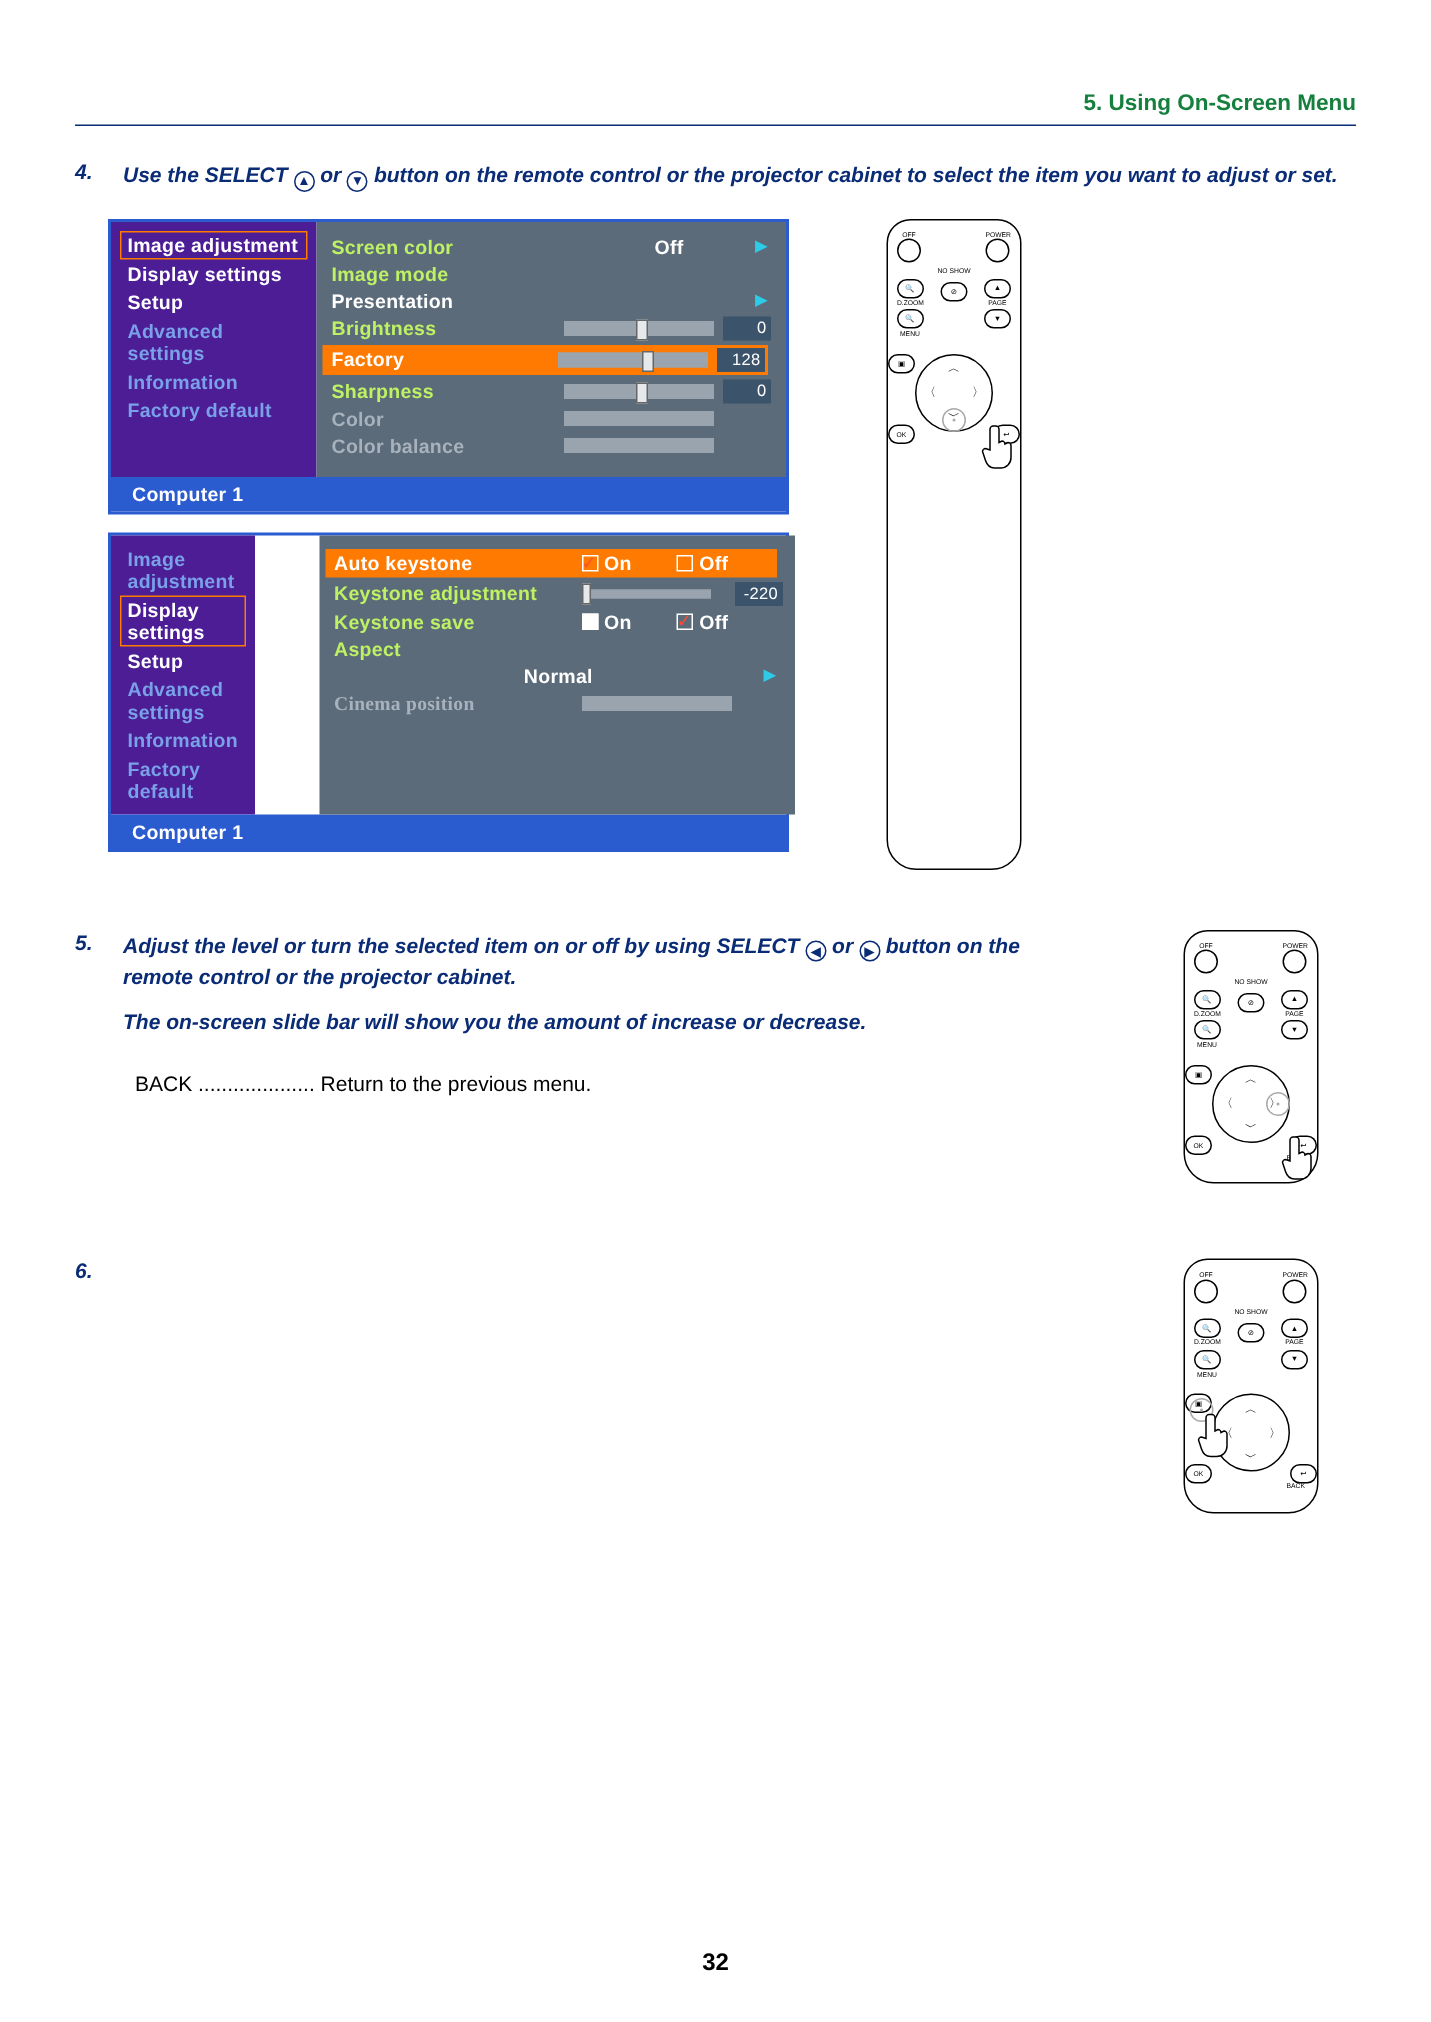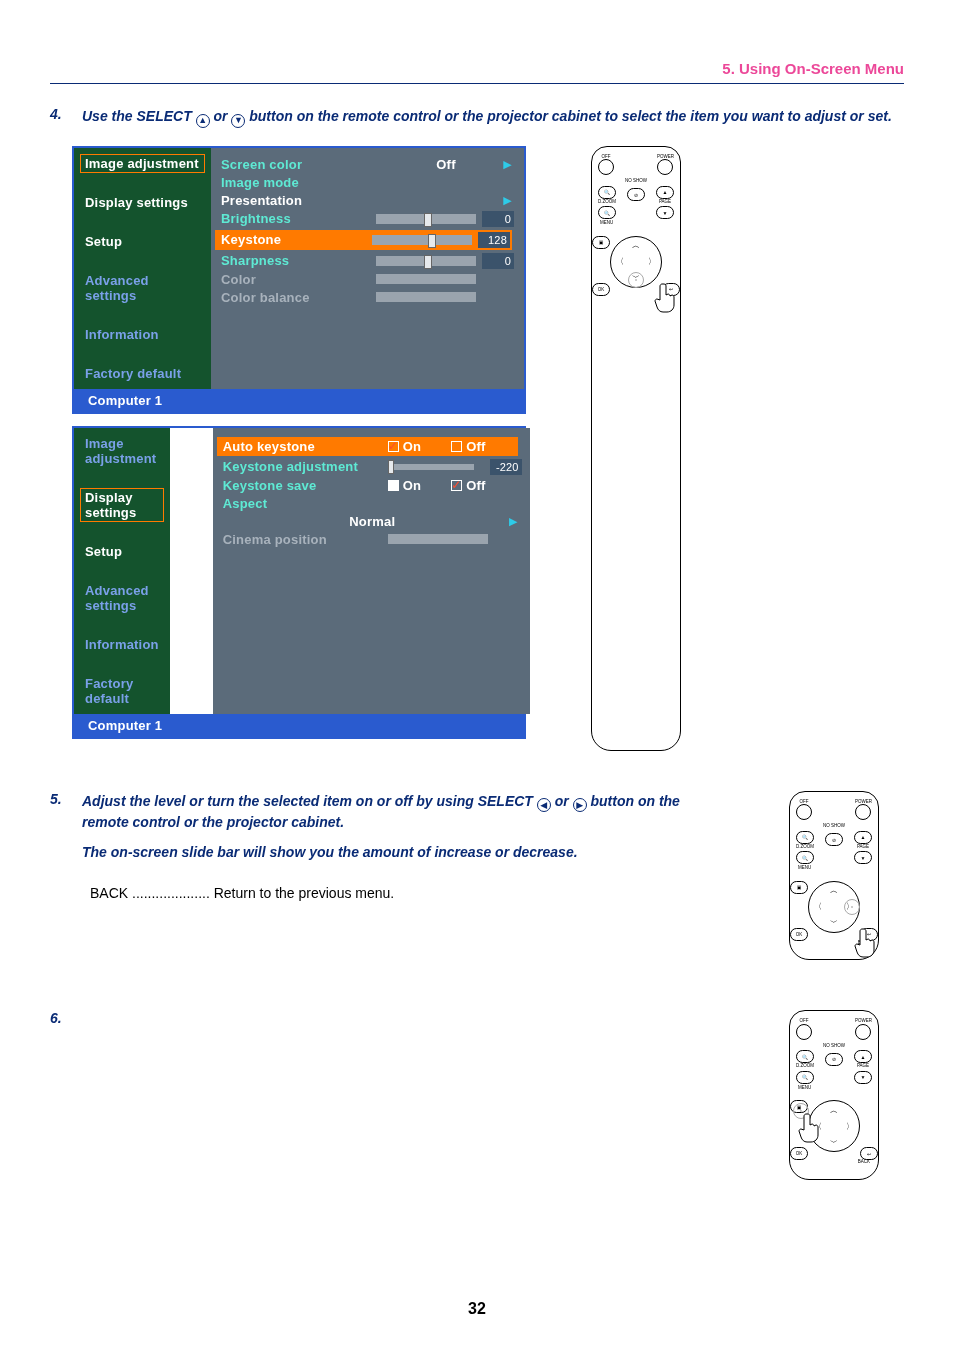--- a/index.html
+++ b/index.html
@@ -13,21 +13,21 @@
     position: relative;
     min-height: 1348px;
   }
   .page { padding: 60px 50px 40px 50px; }
   .section-title {
     text-align: right;
     font-weight: bold;
     font-size: 15px;
     padding-bottom: 6px;
     border-bottom: 1.5px solid #0a2b75;
-    color: #ec4899;
+    color: #15803d;
     margin-bottom: 22px;
   }
   .step-row { display: flex; gap: 10px; }
   .step-num {
     font-style: italic;
     font-weight: bold;
     color: #0a2b75;
     width: 22px;
     flex: 0 0 22px;
   }
@@ -62,23 +62,23 @@
     display: flex; flex-direction: column;
     color: #fff;
     font-family: "Arial Narrow", Arial, sans-serif;
     font-size: 13px;
     letter-spacing: 0.2px;
     margin-bottom: 12px;
   }
   .osd-main { display: flex; }
   .osd-side {
     width: 140px;
-    background: #14532d;
+    background: #4c1d95;
     padding: 6px 6px;
-    display: flex; flex-direction: column; gap: 20px;
+    display: flex; flex-direction: column; gap: 0;
   }
   .osd-side .item {
     color: #fff; padding: 1px 4px; border: 1px solid transparent;
     font-weight: bold;
   }
   .osd-side .dim { color: #7aa0e8; }
   .osd-side .sel { border: 1px solid #ff7a00; color: #fff; }
   .osd-body {
     flex: 1;
     background: #5b6b7a;
@@ -86,21 +86,21 @@
     position: relative;
   }
   .osd-row { display: flex; align-items: center; gap: 10px; margin: 3px 0; position: relative; }
   .osd-row.hl {
     background: #ff7a00;
     color: #fff;
     margin-left: -6px; padding: 2px 2px 2px 6px;
     width: calc(100% + 2px);
   }
   .osd-row.hl .lbl { color: #fff; }
-  .lbl { width: 145px; color: #5eead4; font-weight: bold; }
+  .lbl { width: 145px; color: #bef264; font-weight: bold; }
   .lbl.dim { color: #a8b2bc; }
   .val { color: #fff; font-weight: bold; }
   .osd .arrow-r {
     position: absolute; right: 4px; top: 50%; transform: translateY(-50%);
     color: #2ecbe8; font-size: 11px;
   }
   .slider {
     display: flex; align-items: center; gap: 0;
     flex: 1;
   }
@@ -253,21 +253,21 @@
             <div class="osd-row">
               <span class="lbl">Brightness</span>
               <span class="slider">
                 <span class="track">
                     <span class="thumb" style="left:48%;"></span>
                   </span>
                 <span class="numbox">0</span>
               </span>
             </div>
             <div class="osd-row hl">
-              <span class="lbl">Keystone</span>
+              <span class="lbl">Factory</span>
               <span class="slider">
                 <span class="track"><span class="fill" style="width:58%;"></span><span class="thumb" style="left:56%;"></span></span>
                 <span class="numbox">128</span>
               </span>
             </div>
             <div class="osd-row">
               <span class="lbl">Sharpness</span>
               <span class="slider">
                 <span class="track">
                     <span class="thumb" style="left:48%;"></span>
@@ -322,21 +322,21 @@
               <span style="margin-left:20px;"><span class="cb checked"></span><b>Off</b></span>
             </div>
             <div class="osd-row">
               <span class="lbl" style="width:155px;">Aspect</span>
             </div>
             <div class="osd-row" style="justify-content:center;">
               <span class="val" style="width:100%;text-align:center;">Normal</span>
               <span class="arrow-r">▶</span>
             </div>
             <div class="osd-row">
-              <span class="lbl dim" style="width:155px;">Cinema position</span>
+              <span class="lbl dim" style="width:155px;font-family:Liberation Serif, serif;">Cinema position</span>
               <span class="slider">
                   <span class="track"></span>
                 </span>
             </div>
           </div>
         </div>
         <div class="osd-footer">Computer 1</div>
       </div>
 
     </div>

